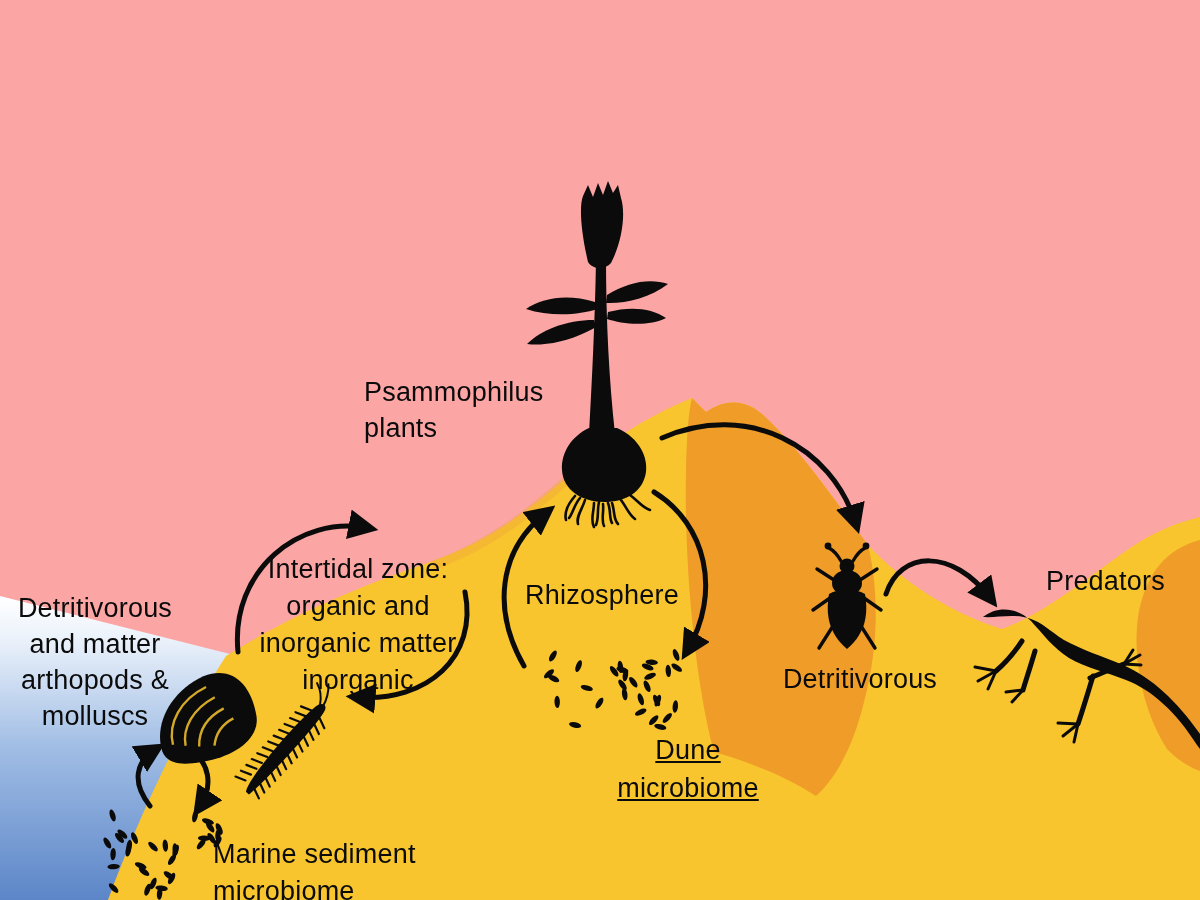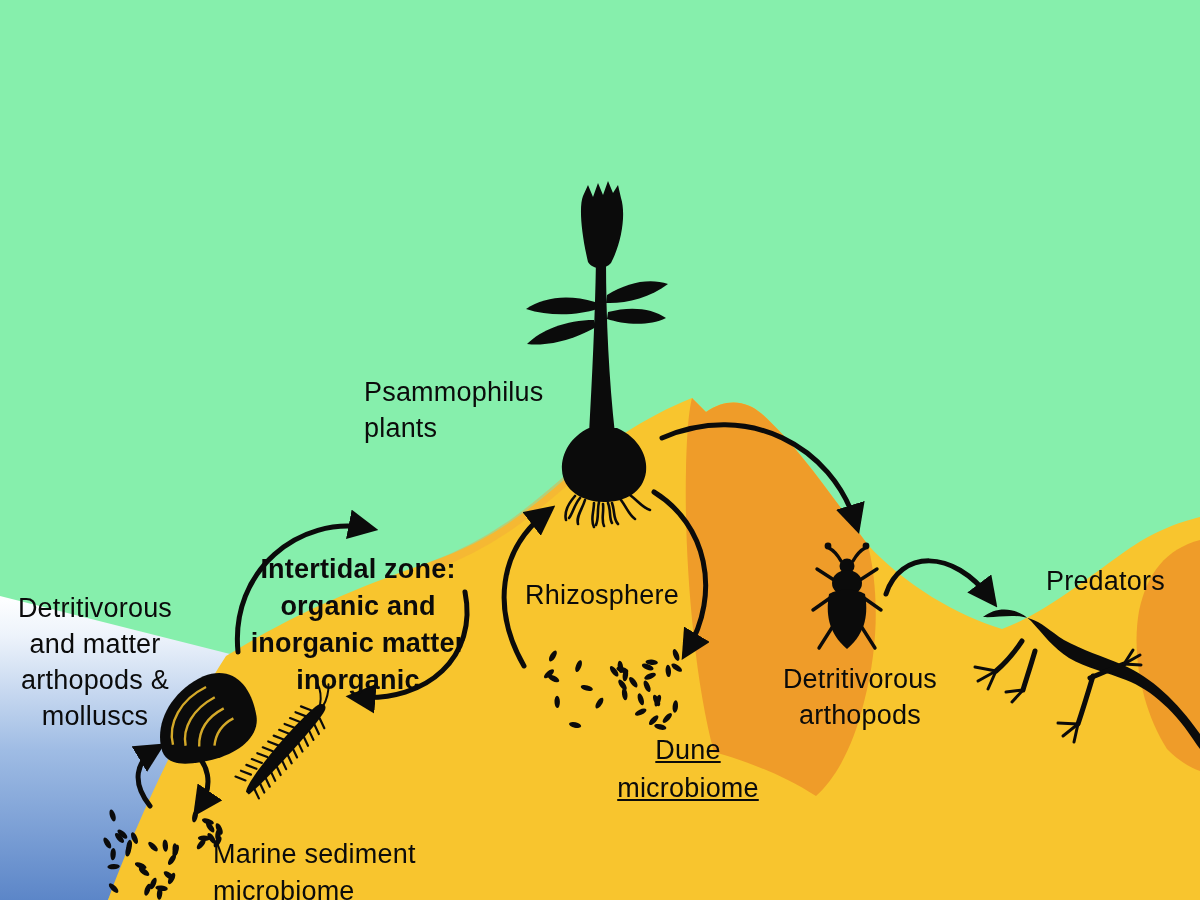--- a/index.html
+++ b/index.html
@@ -1,33 +1,33 @@
 <!DOCTYPE html>
 <html style="--sand: #F8C52E; --dune-shadow: #EF9C29; --ink: #0B0B0B;"><head>
 <meta charset="utf-8">
 <style>
   html,body{margin:0;padding:0;background:#fff;}
   .stage{
-    position:relative;width:1200px;height:900px;overflow:hidden;background:#86efac;
+    position:relative;width:1200px;height:900px;overflow:hidden;background:#fca5a5;
     font-family:"Liberation Sans", sans-serif;color:var(--ink,#0b0b0b);
   }
   .stage svg{position:absolute;left:0;top:0;}
   
   .sand-fill{fill:var(--sand,#F8C52E);}
   .shadow-fill{fill:var(--dune-shadow,#EF9C29);}
   .ink-fill{fill:var(--ink,#0b0b0b);}
   .ink-stroke{stroke:var(--ink,#0b0b0b);fill:none;}
   .arrow{stroke:var(--ink,#0b0b0b);stroke-width:5;fill:none;stroke-linecap:round;}
   .crest-tint{stroke:#F2A93A;stroke-width:9;fill:none;opacity:.45;}
   
   .lbl{position:absolute;font-size:27px;line-height:36px;letter-spacing:.2px;}
   .lbl.center{text-align:center;}
   .lbl div{white-space:nowrap;}
   #lbl-plants{left:364px;top:374px;}
-  #lbl-intertidal{left:234px;top:551px;width:248px;line-height:37px;font-weight:bold;}
+  #lbl-intertidal{left:234px;top:551px;width:248px;line-height:37px;}
   #lbl-rhizosphere{left:512px;top:577px;width:180px;}
   #lbl-dune-microbiome{left:596px;top:731px;width:184px;line-height:38px;text-decoration:underline;}
   #lbl-detritivorous{left:758px;top:661px;width:204px;}
   #lbl-predators{left:1046px;top:563px;}
   #lbl-marine-fauna{left:4px;top:590px;width:182px;}
   #lbl-marine-sediment{left:213px;top:836px;line-height:37px;}
 </style>
 </head>
 <body>
 
@@ -298,21 +298,20 @@
     <div>Rhizosphere</div>
   </div>
 
   <div class="lbl center" id="lbl-dune-microbiome">
     <div>Dune</div>
     <div>microbiome</div>
   </div>
 
   <div class="lbl center" id="lbl-detritivorous">
     <div>Detritivorous</div>
-    <div>arthopods</div>
   </div>
 
   <div class="lbl" id="lbl-predators">
     <div>Predators</div>
   </div>
 
   <div class="lbl center" id="lbl-marine-fauna">
     <div>Detritivorous</div>
     <div>and matter</div>
     <div>arthopods &amp;</div>

